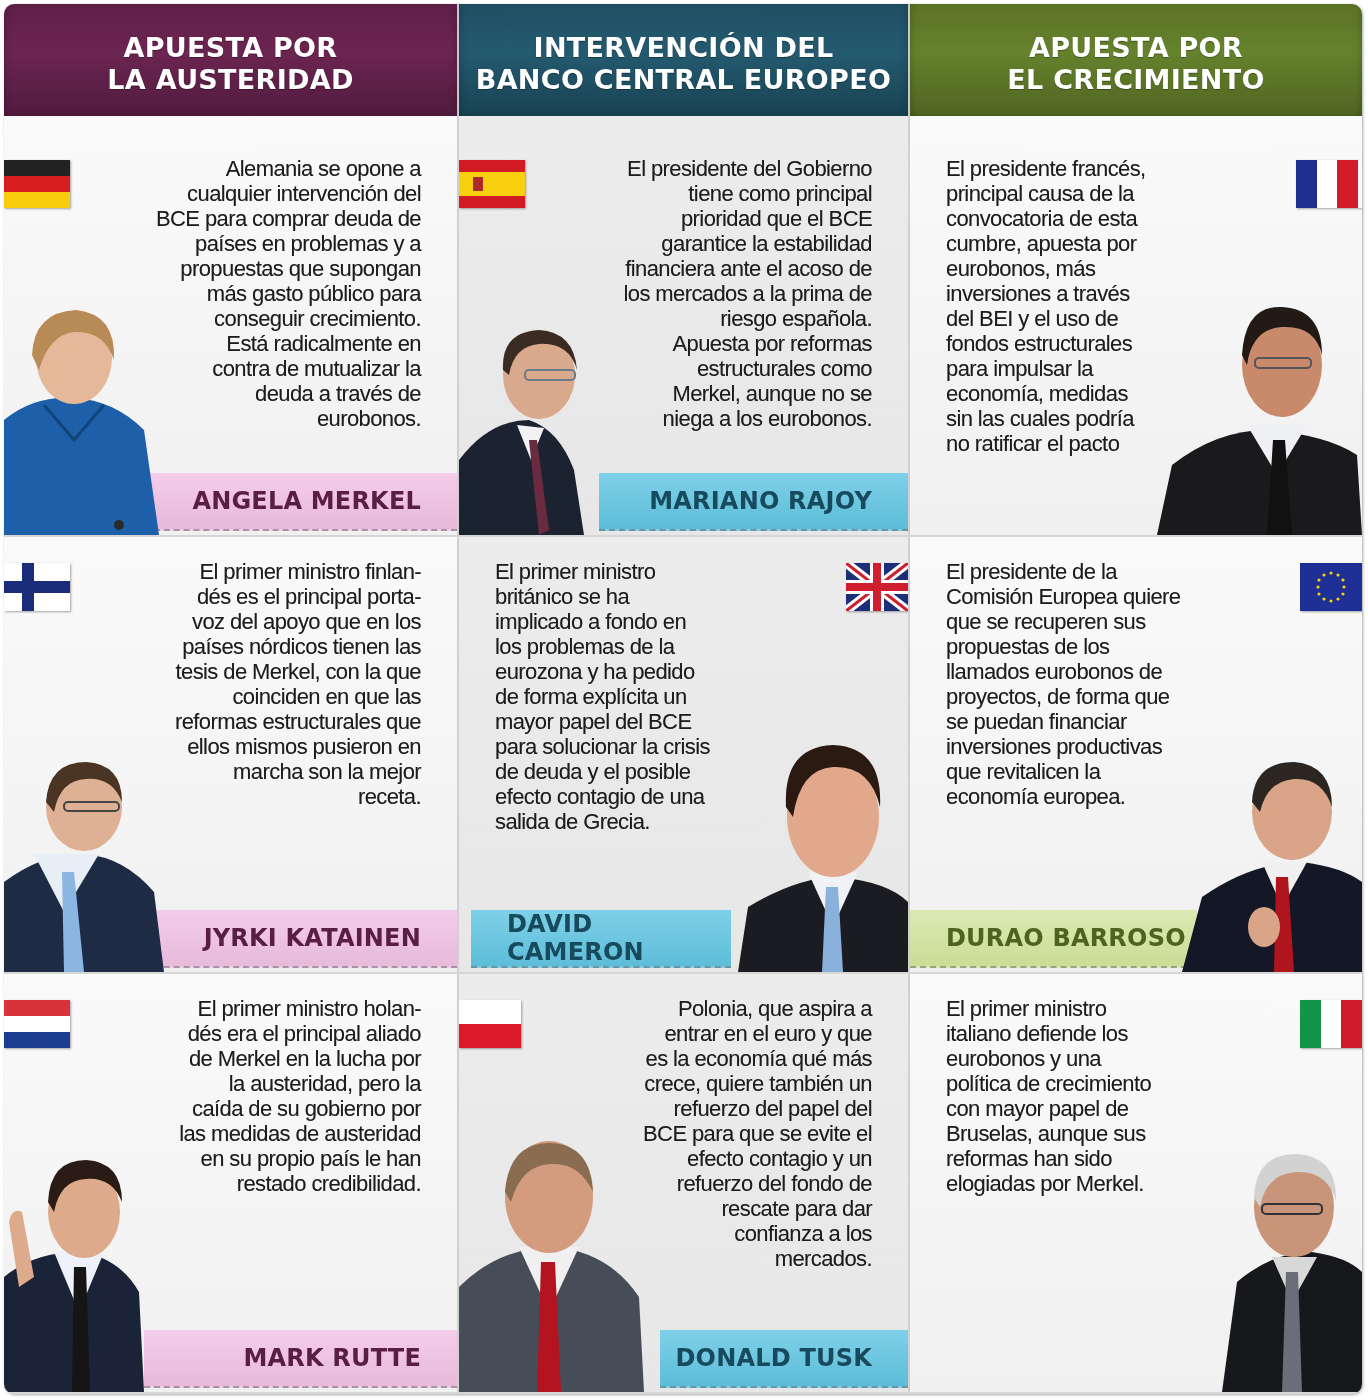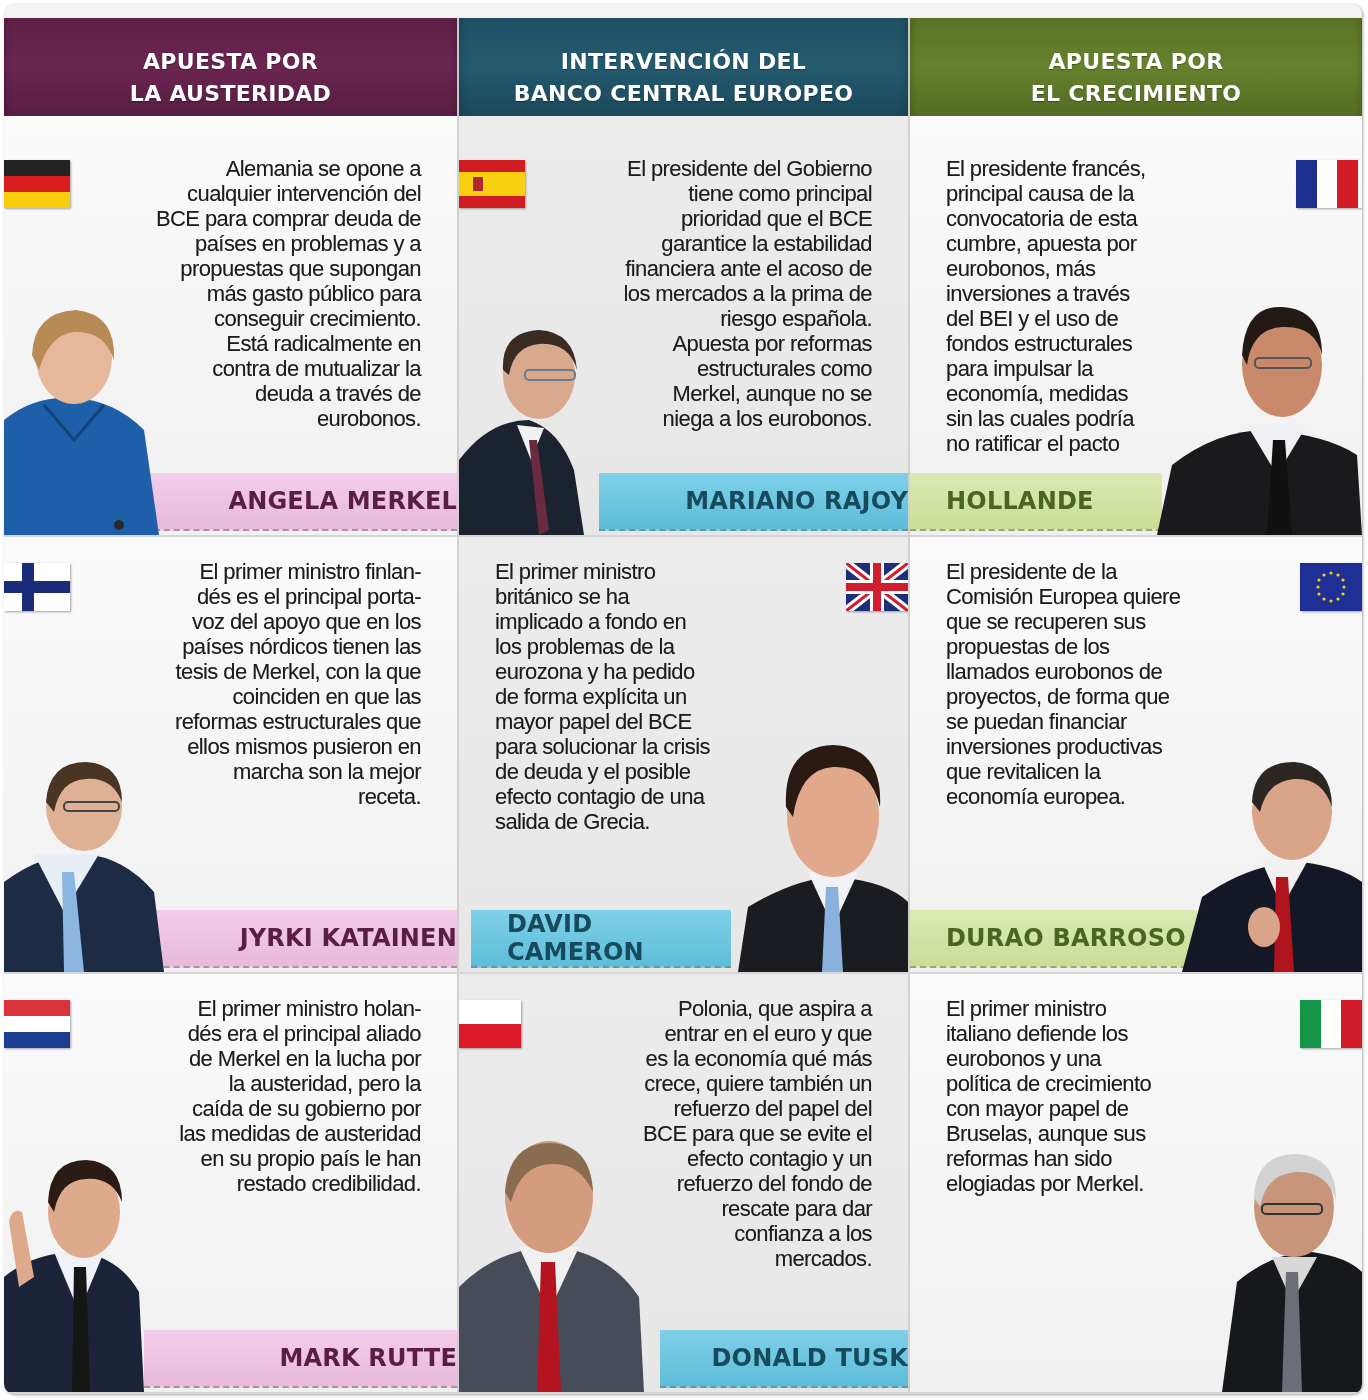--- a/index.html
+++ b/index.html
@@ -12,25 +12,24 @@
     border-radius: 10px;
     overflow: hidden;
     box-shadow: 1px 1px 3px rgba(0,0,0,0.35);
   }
 
   .headers { position: absolute; left: 0; top: 0; width: 100%; height: 112px; display: flex; }
   .hdr {
     height: 120px; display: flex; align-items: center; justify-content: center;
     text-align: center; color: #ffffff; font-weight: bold;
     font-family: "DejaVu Sans", sans-serif;
-    font-size: 22px; line-height: 32px; letter-spacing: 0.3px;
+    font-size: 27px; line-height: 32px; letter-spacing: 0.3px;
     text-shadow: 0 1px 1px rgba(0,0,0,0.35);
     box-shadow: inset 0 -6px 8px rgba(0,0,0,0.25);
     border-right: 2px solid #c8c8c8;
-    margin-top: 14px;
   }
   .hdr.c0 { width: 455px; background: linear-gradient(#5f2048, #6b2551 40%, #4f1a3c); }
   .hdr.c1 { width: 451px; background: linear-gradient(#1f4f63, #245a70 40%, #17404f); }
   .hdr.c2 { width: 452px; background: linear-gradient(#5b7326, #66822d 40%, #4c621f); border-right: none; }
   .hdr span { display: block; white-space: nowrap; }
 
   .grid {
     position: absolute; left: 0; top: 112px; width: 100%;
     display: grid;
     grid-template-columns: 455px 451px 452px;
@@ -67,21 +66,21 @@
   .namebar {
     position: absolute; bottom: 4px; height: 58px;
     display: flex; align-items: center;
     font-family: "DejaVu Sans", sans-serif;
     font-weight: bold; font-size: 24px; letter-spacing: 0.2px;
     border-bottom: 2px dashed rgba(90,90,90,0.5);
   }
   .namebar.purple { background: linear-gradient(#f4cdea, #e7b9da); color: #5a1d45; }
   .namebar.blue { background: linear-gradient(#7fd0e8, #5dbdd9); color: #174a5c; }
   .namebar.green { background: linear-gradient(#dbeab4, #c9dd95); color: #4d6420; }
-  .namebar.r { left: 140px; right: 0; justify-content: flex-end; }
+  .namebar.r { left: 140px; right: 0; justify-content: flex-end; padding-right: 36px; }
   .namebar.l { left: 0; justify-content: flex-start; padding-left: 36px; }
 
   .portrait {
     position: absolute; bottom: 0;
   }
   .portrait.left { left: 0; }
   .portrait.right { right: 0; }
   .portrait svg { display: block; }
 </style>
 </head>
@@ -193,23 +192,20 @@
 convocatoria de esta
 cumbre, apuesta por
 eurobonos, más
 inversiones a través
 del BEI y el uso de
 fondos estructurales
 para impulsar la
 economía, medidas
 sin las cuales podría
 no ratificar el pacto</div>
-      <div class="namebar green l" style="right:200px;">
-          <span>HOLLANDE</span>
-        </div>
       <div class="portrait right">
         <svg width="205" height="240" viewBox="0 0 205 240">
           <path d="M0 240 L15 170 Q60 135 110 135 Q170 140 200 160 L205 240 Z" fill="#1a1a1d"></path>
           <path d="M90 130 L120 180 L150 130 Z" fill="#eef0f4"></path>
           <path d="M116 145 L128 145 L135 240 L110 240 Z" fill="#111"></path>
           <ellipse cx="125" cy="70" rx="40" ry="52" fill="#c98a6b"></ellipse>
           <path d="M85 60 Q88 10 125 12 Q165 14 165 60 Q158 30 125 32 Q95 34 90 70 Z" fill="#231a16"></path>
           <rect x="98" y="63" width="56" height="10" rx="4" fill="none" stroke="#555" stroke-width="2"></rect>
         </svg>
       </div>

